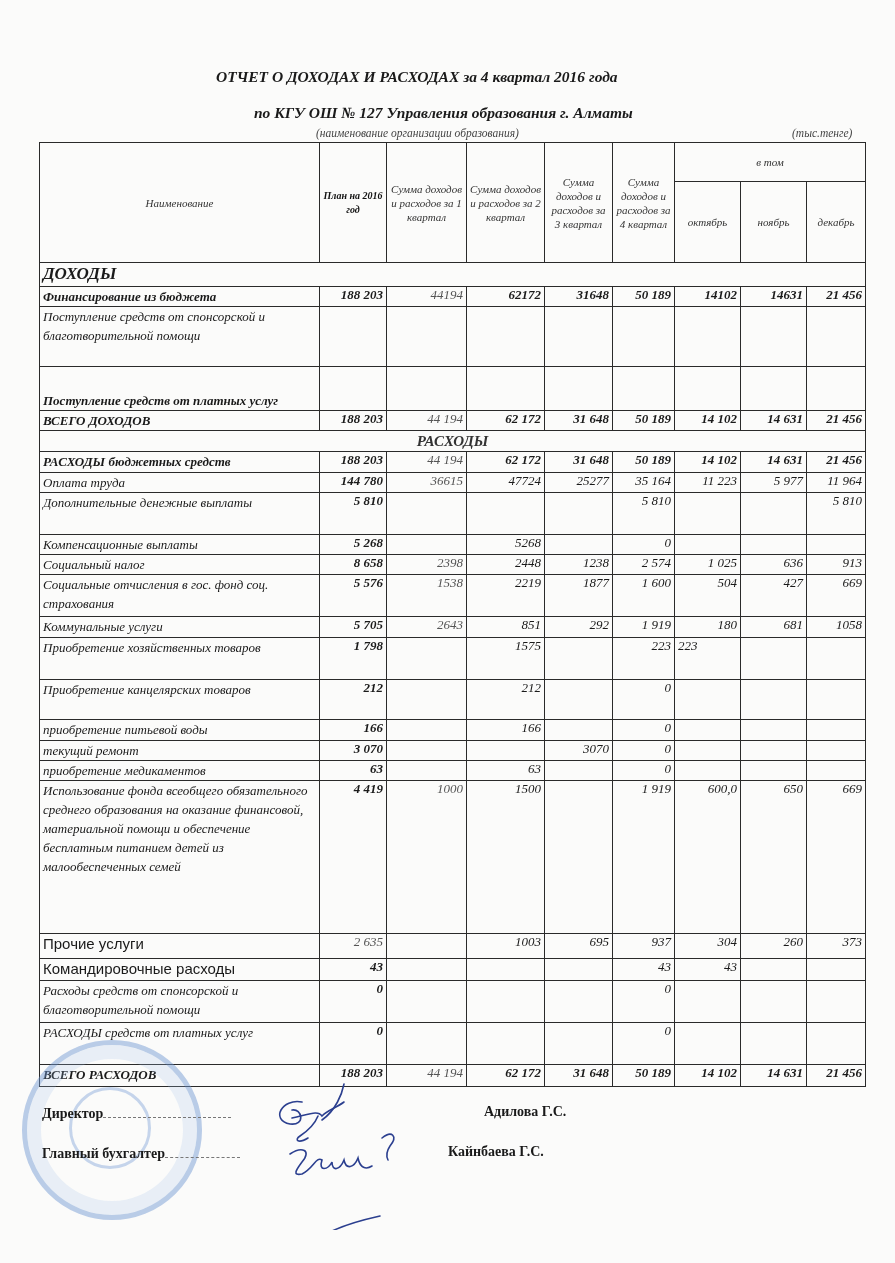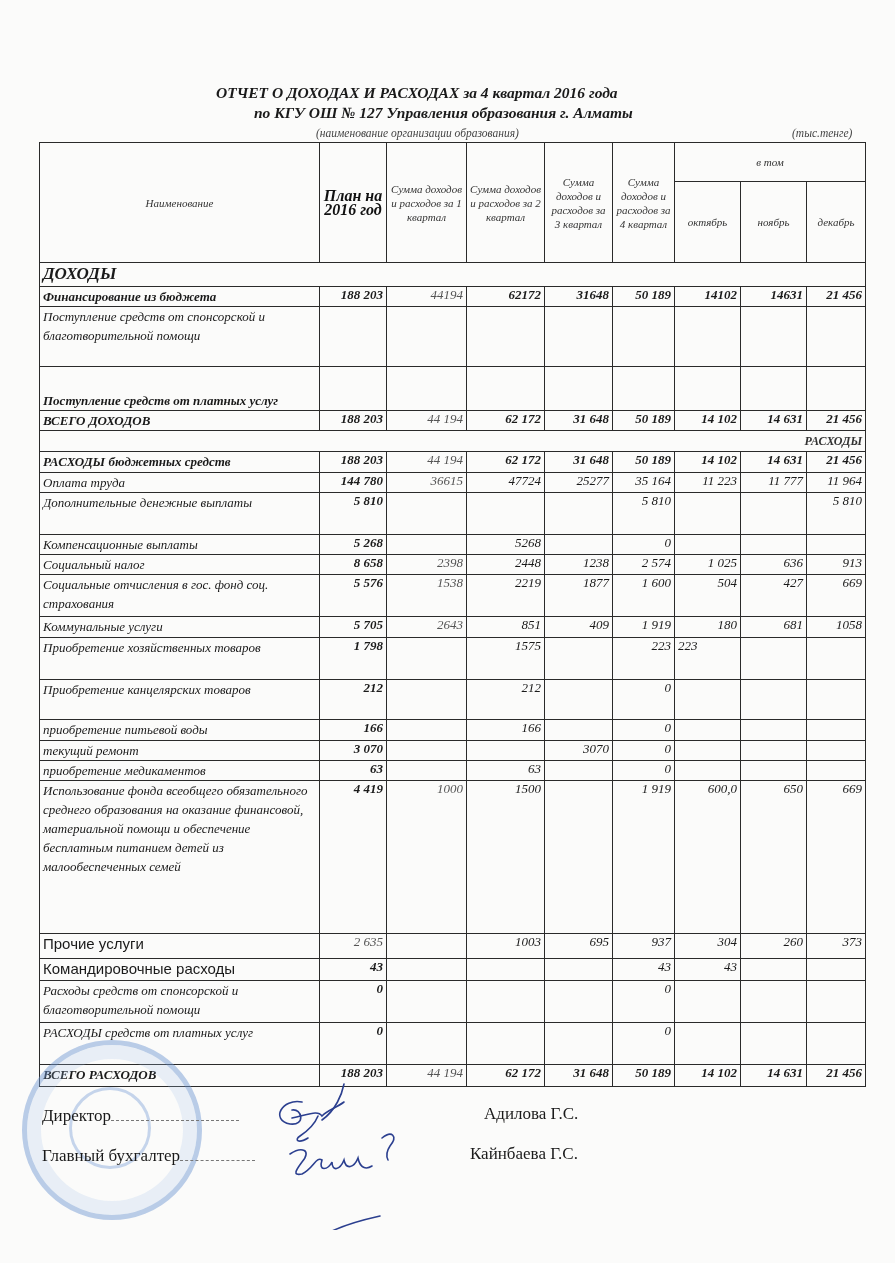--- a/index.html
+++ b/index.html
@@ -1,41 +1,41 @@
 <!DOCTYPE html>
 <html><head>
 <meta charset="utf-8">
 <style>
   html, body { margin:0; padding:0; }
   body {
     width:895px; height:1263px; background:#fbfbfa; position:relative; overflow:hidden;
     font-family:"Liberation Serif", serif; color:#1a1a1a;
   }
-  .title1 { position:absolute; left:216px; top:84px; font-size:15.5px; font-weight:bold; font-style:italic; white-space:nowrap; }
+  .title1 { position:absolute; left:216px; top:68px; font-size:15.5px; font-weight:bold; font-style:italic; white-space:nowrap; }
   .title2 { position:absolute; left:254px; top:104px; font-size:15.5px; font-weight:bold; font-style:italic; white-space:nowrap; }
   .subnote { position:absolute; left:316px; top:127px; font-size:11.5px; font-style:italic; color:#444; white-space:nowrap; }
   .unit { position:absolute; left:792px; top:127px; font-size:11.5px; font-style:italic; color:#444; white-space:nowrap; }
 
   table.rep {
     position:absolute; left:39px; top:142px; border-collapse:collapse; table-layout:fixed;
     width:826px; font-style:italic; font-size:13px;
   }
   table.rep td, table.rep th { border:1px solid #2a2a2a; padding:0 3px; vertical-align:top; overflow:hidden; }
   table.rep th { font-weight:normal; font-size:11px; text-align:center; vertical-align:middle; line-height:14px; color:#333; }
-  table.rep th.bold { font-weight:bold; font-size:16px; color:#111; }
+  table.rep th.bold { font-weight:bold; font-size:10px; color:#111; }
   td.num { text-align:right; white-space:nowrap; }
   td.name { text-align:left; line-height:19px; }
   .b { font-weight:bold; }
   .c { text-align:center; }
   .gray { color:#555; }
   .section { text-align:left; font-weight:bold; font-size:17px; line-height:22px; }
-  .section-sm { text-align:right; font-weight:bold; font-size:12px; line-height:20px; color:#333; }
+  .section-sm { text-align:center; font-weight:bold; font-size:15px; line-height:20px; color:#333; }
   .upright { font-style:normal; font-family:"Liberation Sans", sans-serif; font-size:15px; }
 
-  .sig { position:absolute; font-family:"Liberation Serif", serif; font-weight:normal; font-size:17px; white-space:nowrap; }
+  .sig { position:absolute; font-family:"Liberation Serif", serif; font-weight:bold; font-size:14px; white-space:nowrap; }
   .dots { display:inline-block; border-bottom:1px dashed #777; width:80px; height:10px; vertical-align:baseline; }
   .stamp { position:absolute; left:22px; top:1040px; width:170px; height:170px; border-radius:50%;
     border:5px solid rgba(110,150,210,0.55); box-shadow: inset 0 0 0 14px rgba(160,190,230,0.25); opacity:0.85; }
   .stamp::after { content:""; position:absolute; left:42px; top:42px; width:76px; height:76px; border-radius:50%;
     border:3px solid rgba(110,150,210,0.45); }
   .signature { position:absolute; }
 </style>
 </head>
 <body>
 
@@ -137,21 +137,21 @@
     <td class="num b">21 456</td>
   </tr>
   <tr style="height:18px">
     <td class="name">Оплата труда</td>
     <td class="num b">144 780</td>
     <td class="num gray">36615</td>
     <td class="num">47724</td>
     <td class="num">25277</td>
     <td class="num">35 164</td>
     <td class="num">11 223</td>
-    <td class="num">11 777</td>
+    <td class="num">5 977</td>
     <td class="num">11 964</td>
   </tr>
   <tr style="height:42px">
     <td class="name">Дополнительные денежные выплаты</td>
     <td class="num b">5 810</td>
     <td class="num"></td>
     <td class="num"></td>
     <td class="num"></td>
     <td class="num">5 810</td>
     <td class="num"></td>
@@ -189,21 +189,21 @@
     <td class="num">1 600</td>
     <td class="num">504</td>
     <td class="num">427</td>
     <td class="num">669</td>
   </tr>
   <tr style="height:21px">
     <td class="name">Коммунальные услуги</td>
     <td class="num b">5 705</td>
     <td class="num gray">2643</td>
     <td class="num">851</td>
-    <td class="num">409</td>
+    <td class="num">292</td>
     <td class="num">1 919</td>
     <td class="num">180</td>
     <td class="num">681</td>
     <td class="num">1058</td>
   </tr>
   <tr style="height:42px">
     <td class="name">Приобретение хозяйственных товаров</td>
     <td class="num b">1 798</td>
     <td class="num"></td>
     <td class="num">1575</td>
@@ -328,21 +328,21 @@
 
 <div class="stamp"></div>
 
 <div class="sig" style="left:42px; top:1106px;">
   <span>Директор</span><span class="dots" style="width:128px"></span>
 </div>
 <div class="sig" style="left:42px; top:1146px;">
   <span>Главный бухгалтер</span><span class="dots" style="width:75px"></span>
 </div>
 <div class="sig" style="left:484px; top:1104px;">Адилова Г.С.</div>
-<div class="sig" style="left:470px; top:1144px;text-align:center;">Кайнбаева Г.С.</div>
+<div class="sig" style="left:448px; top:1144px;text-align:center;">Кайнбаева Г.С.</div>
 
 <svg class="signature" style="left:262px; top:1080px;" width="150" height="150" viewBox="0 0 150 150">
   <g fill="none" stroke="#2b3f8f" stroke-width="1.6" stroke-linecap="round">
     <path d="M40 22 C20 18 8 40 28 44 C44 46 40 28 30 30"></path>
     <path d="M30 38 C48 34 56 30 60 36 C66 30 74 28 82 22"></path>
     <path d="M56 36 C52 46 44 52 38 56 C32 60 36 64 46 58"></path>
     <path d="M82 4 C80 14 74 30 60 40"></path>
     <path d="M28 74 C40 66 50 70 40 82 C34 90 30 96 40 94 C52 88 54 76 60 80 C56 92 66 90 70 82 C70 92 78 90 82 80 C84 90 92 88 96 78 C98 88 104 90 110 86"></path>
     <path d="M120 58 C130 50 136 56 128 66 C124 72 124 76 126 80"></path>
     <path d="M68 152 C80 146 100 140 118 136"></path>

